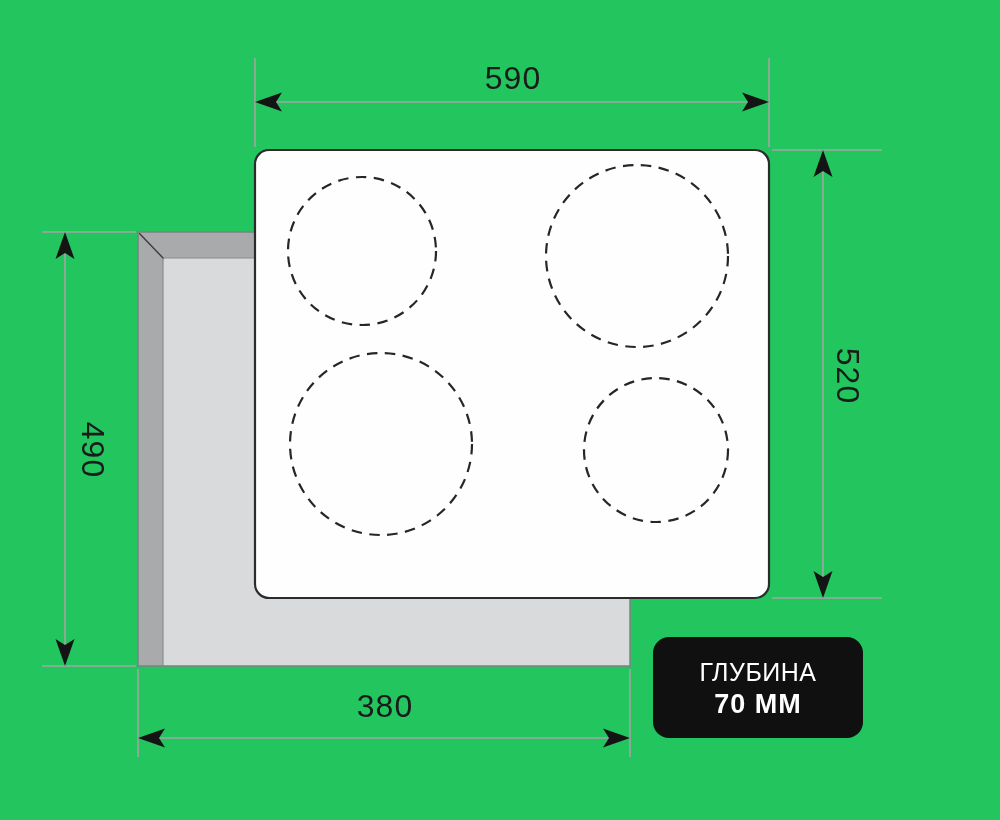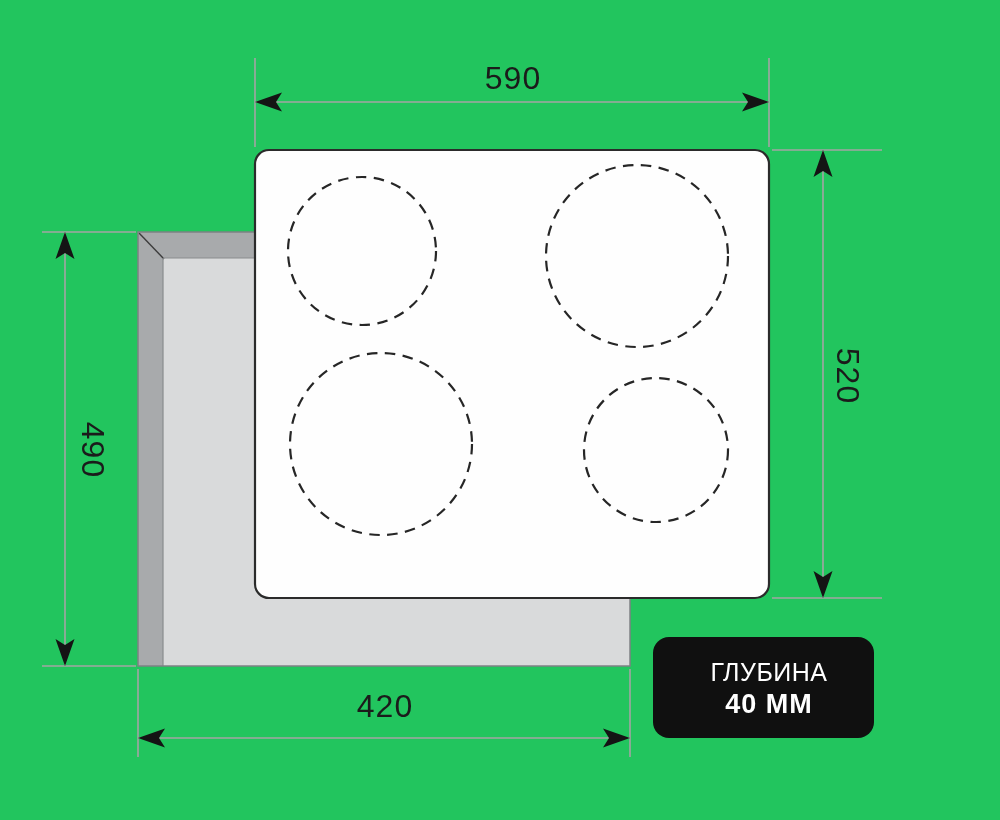--- a/index.html
+++ b/index.html
@@ -30,21 +30,20 @@
     font-size:32px; color:#1b1b1b; letter-spacing:1px; white-space:nowrap;
   }
   .rot { transform:rotate(90deg); }
 
   
   .badge {
     position:absolute; left:653px; top:637px; width:210px; height:101px;
     background:#101010; border-radius:16px; color:#ffffff;
     display:flex; flex-direction:column; align-items:center; justify-content:center;
     text-align:center;
-    padding-left:11px;
   }
   .bline { font-size:25px; line-height:32px; letter-spacing:0.5px; }
   .b3    { font-size:27px; font-weight:bold; letter-spacing:1px; }
 </style>
 </head>
 <body>
 
 <div class="canvas">
 
   <svg width="1000" height="820" viewBox="0 0 1000 820">
@@ -99,20 +98,20 @@
       <circle class="burner" cx="656" cy="450" r="72"></circle>
     </g>
   </svg>
 
   <div class="dim-label" style="left:463px; top:60px;">590</div>
 
   <div class="dim-label rot" style="left:798px; top:358px;">520</div>
 
   <div class="dim-label rot" style="left:43px; top:432px;">490</div>
 
-  <div class="dim-label" style="left:335px; top:688px;">420</div>
+  <div class="dim-label" style="left:335px; top:688px;">380</div>
 
   <div class="badge">
     <div class="bline">ГЛУБИНА</div>
-    <div class="bline b3">40 ММ</div>
+    <div class="bline b3">70 ММ</div>
   </div>
 
 </div>
 
 </body></html>

